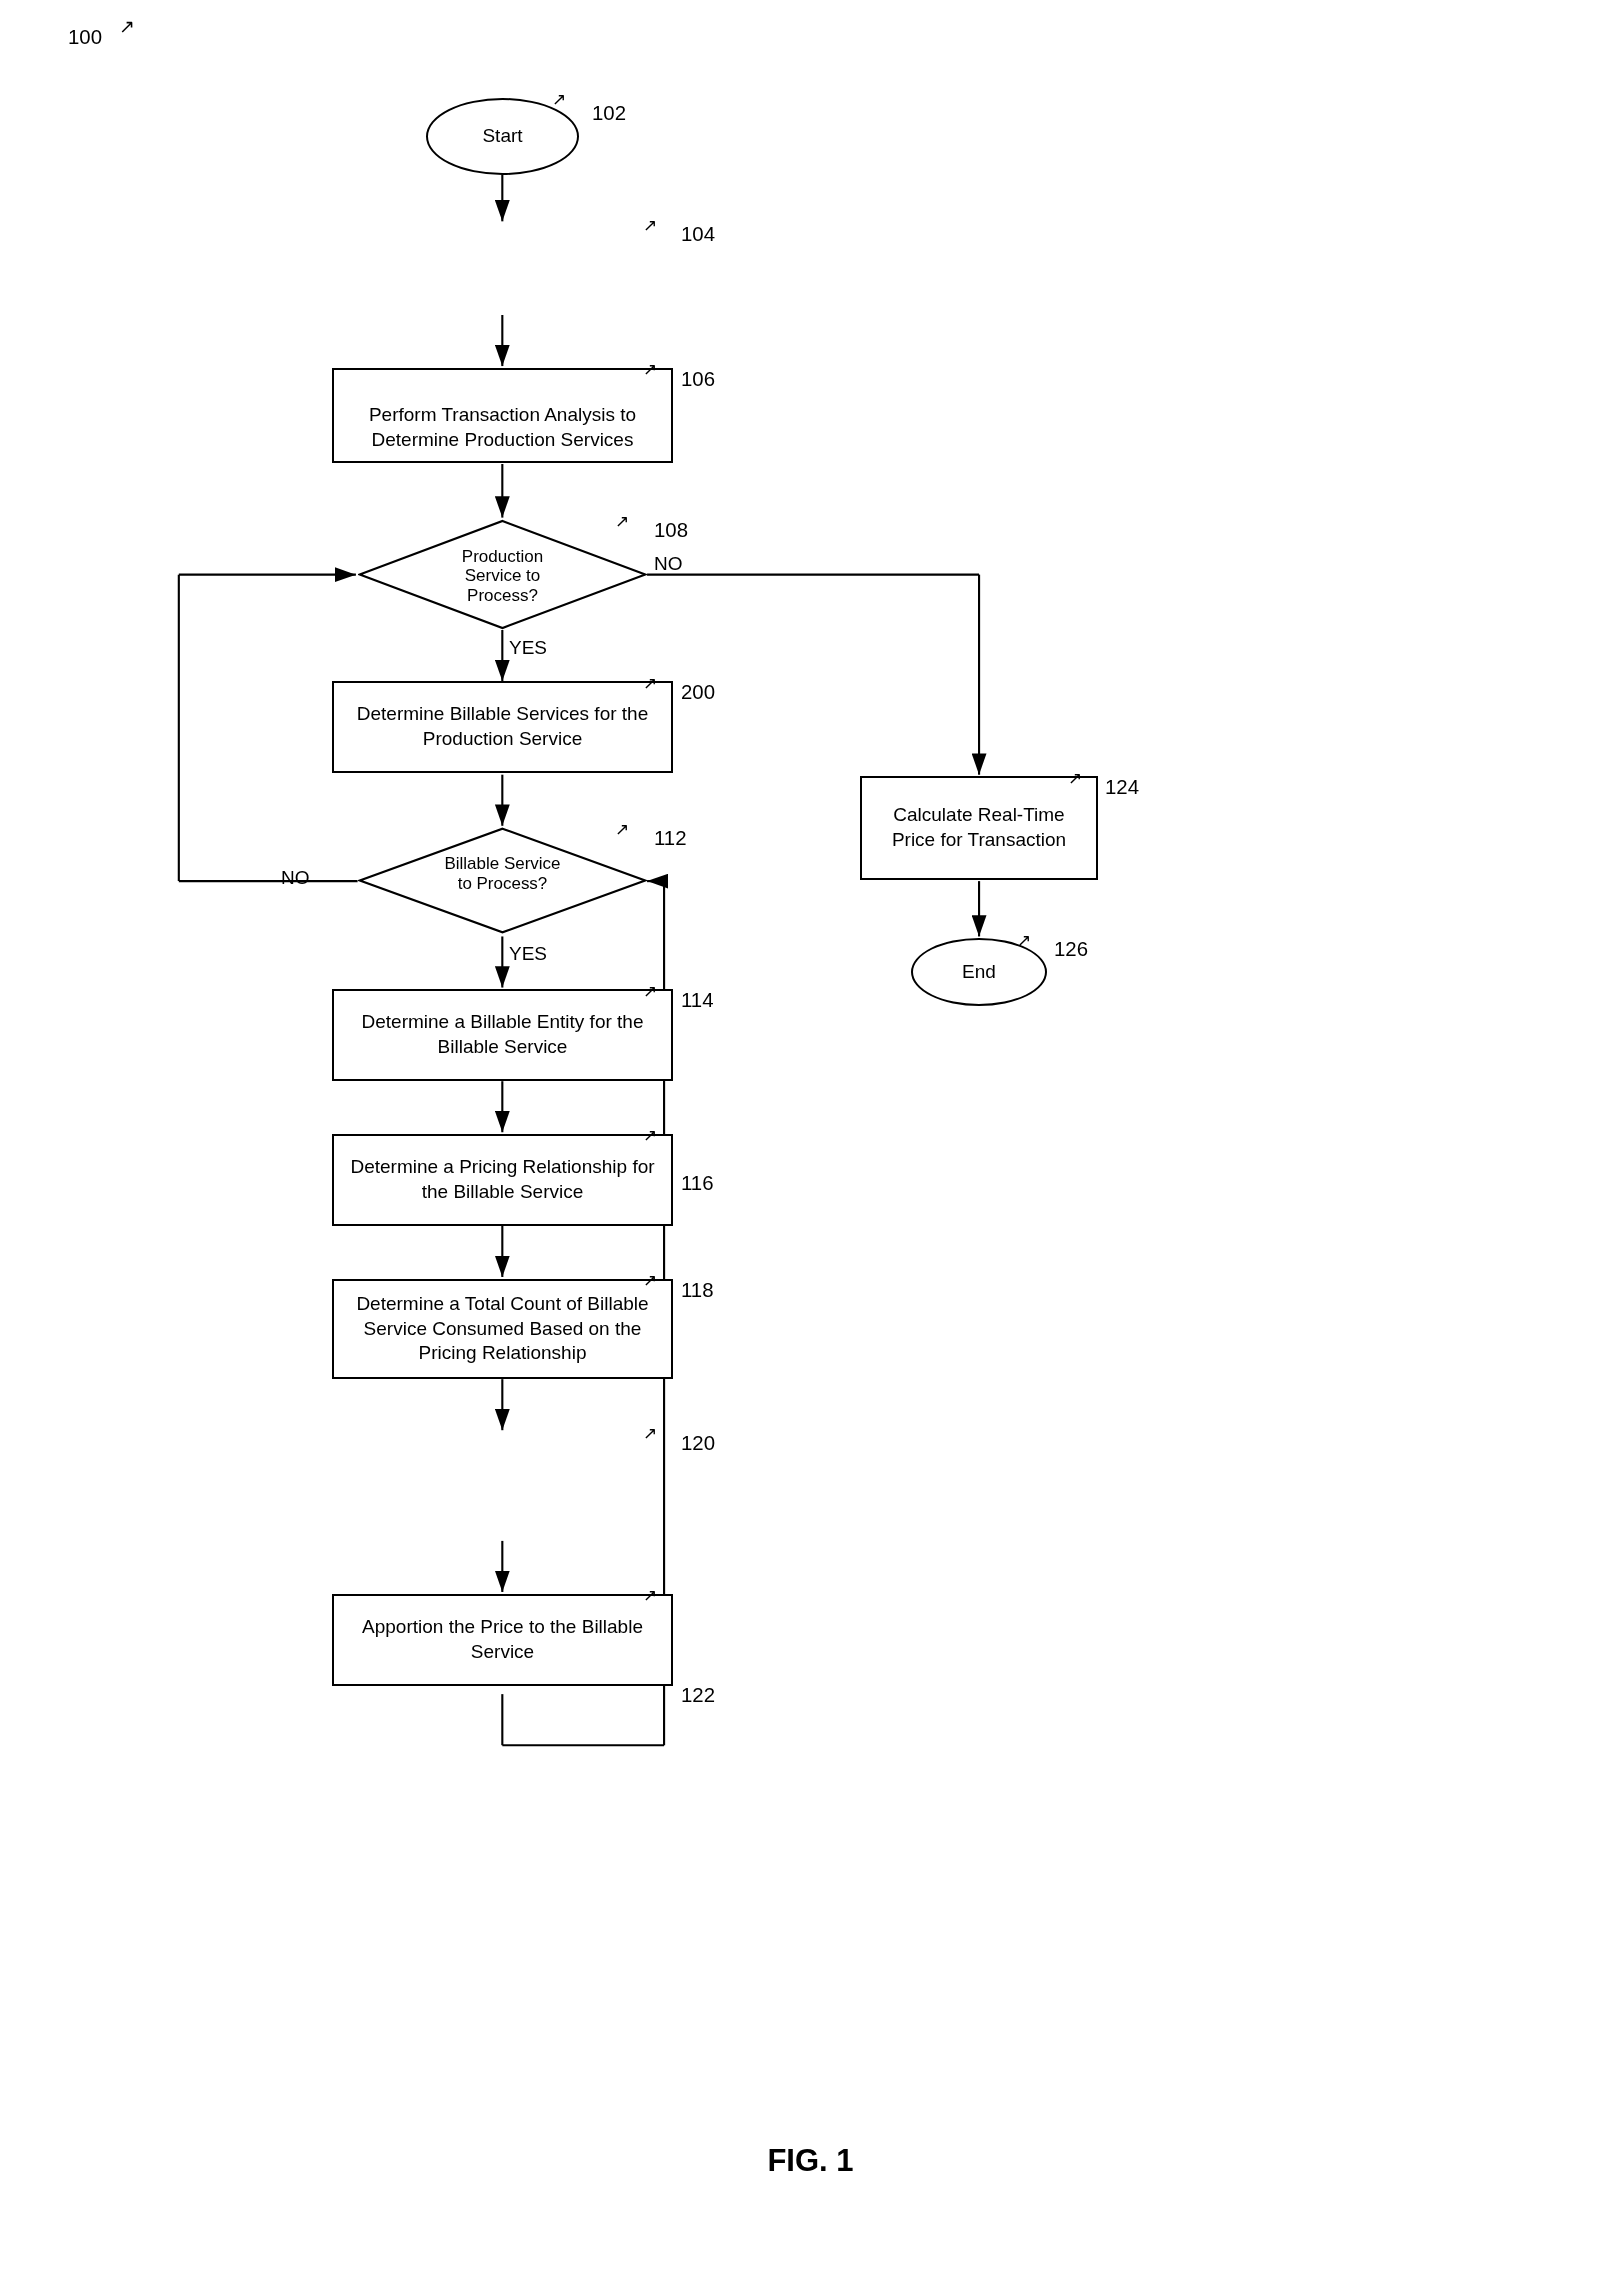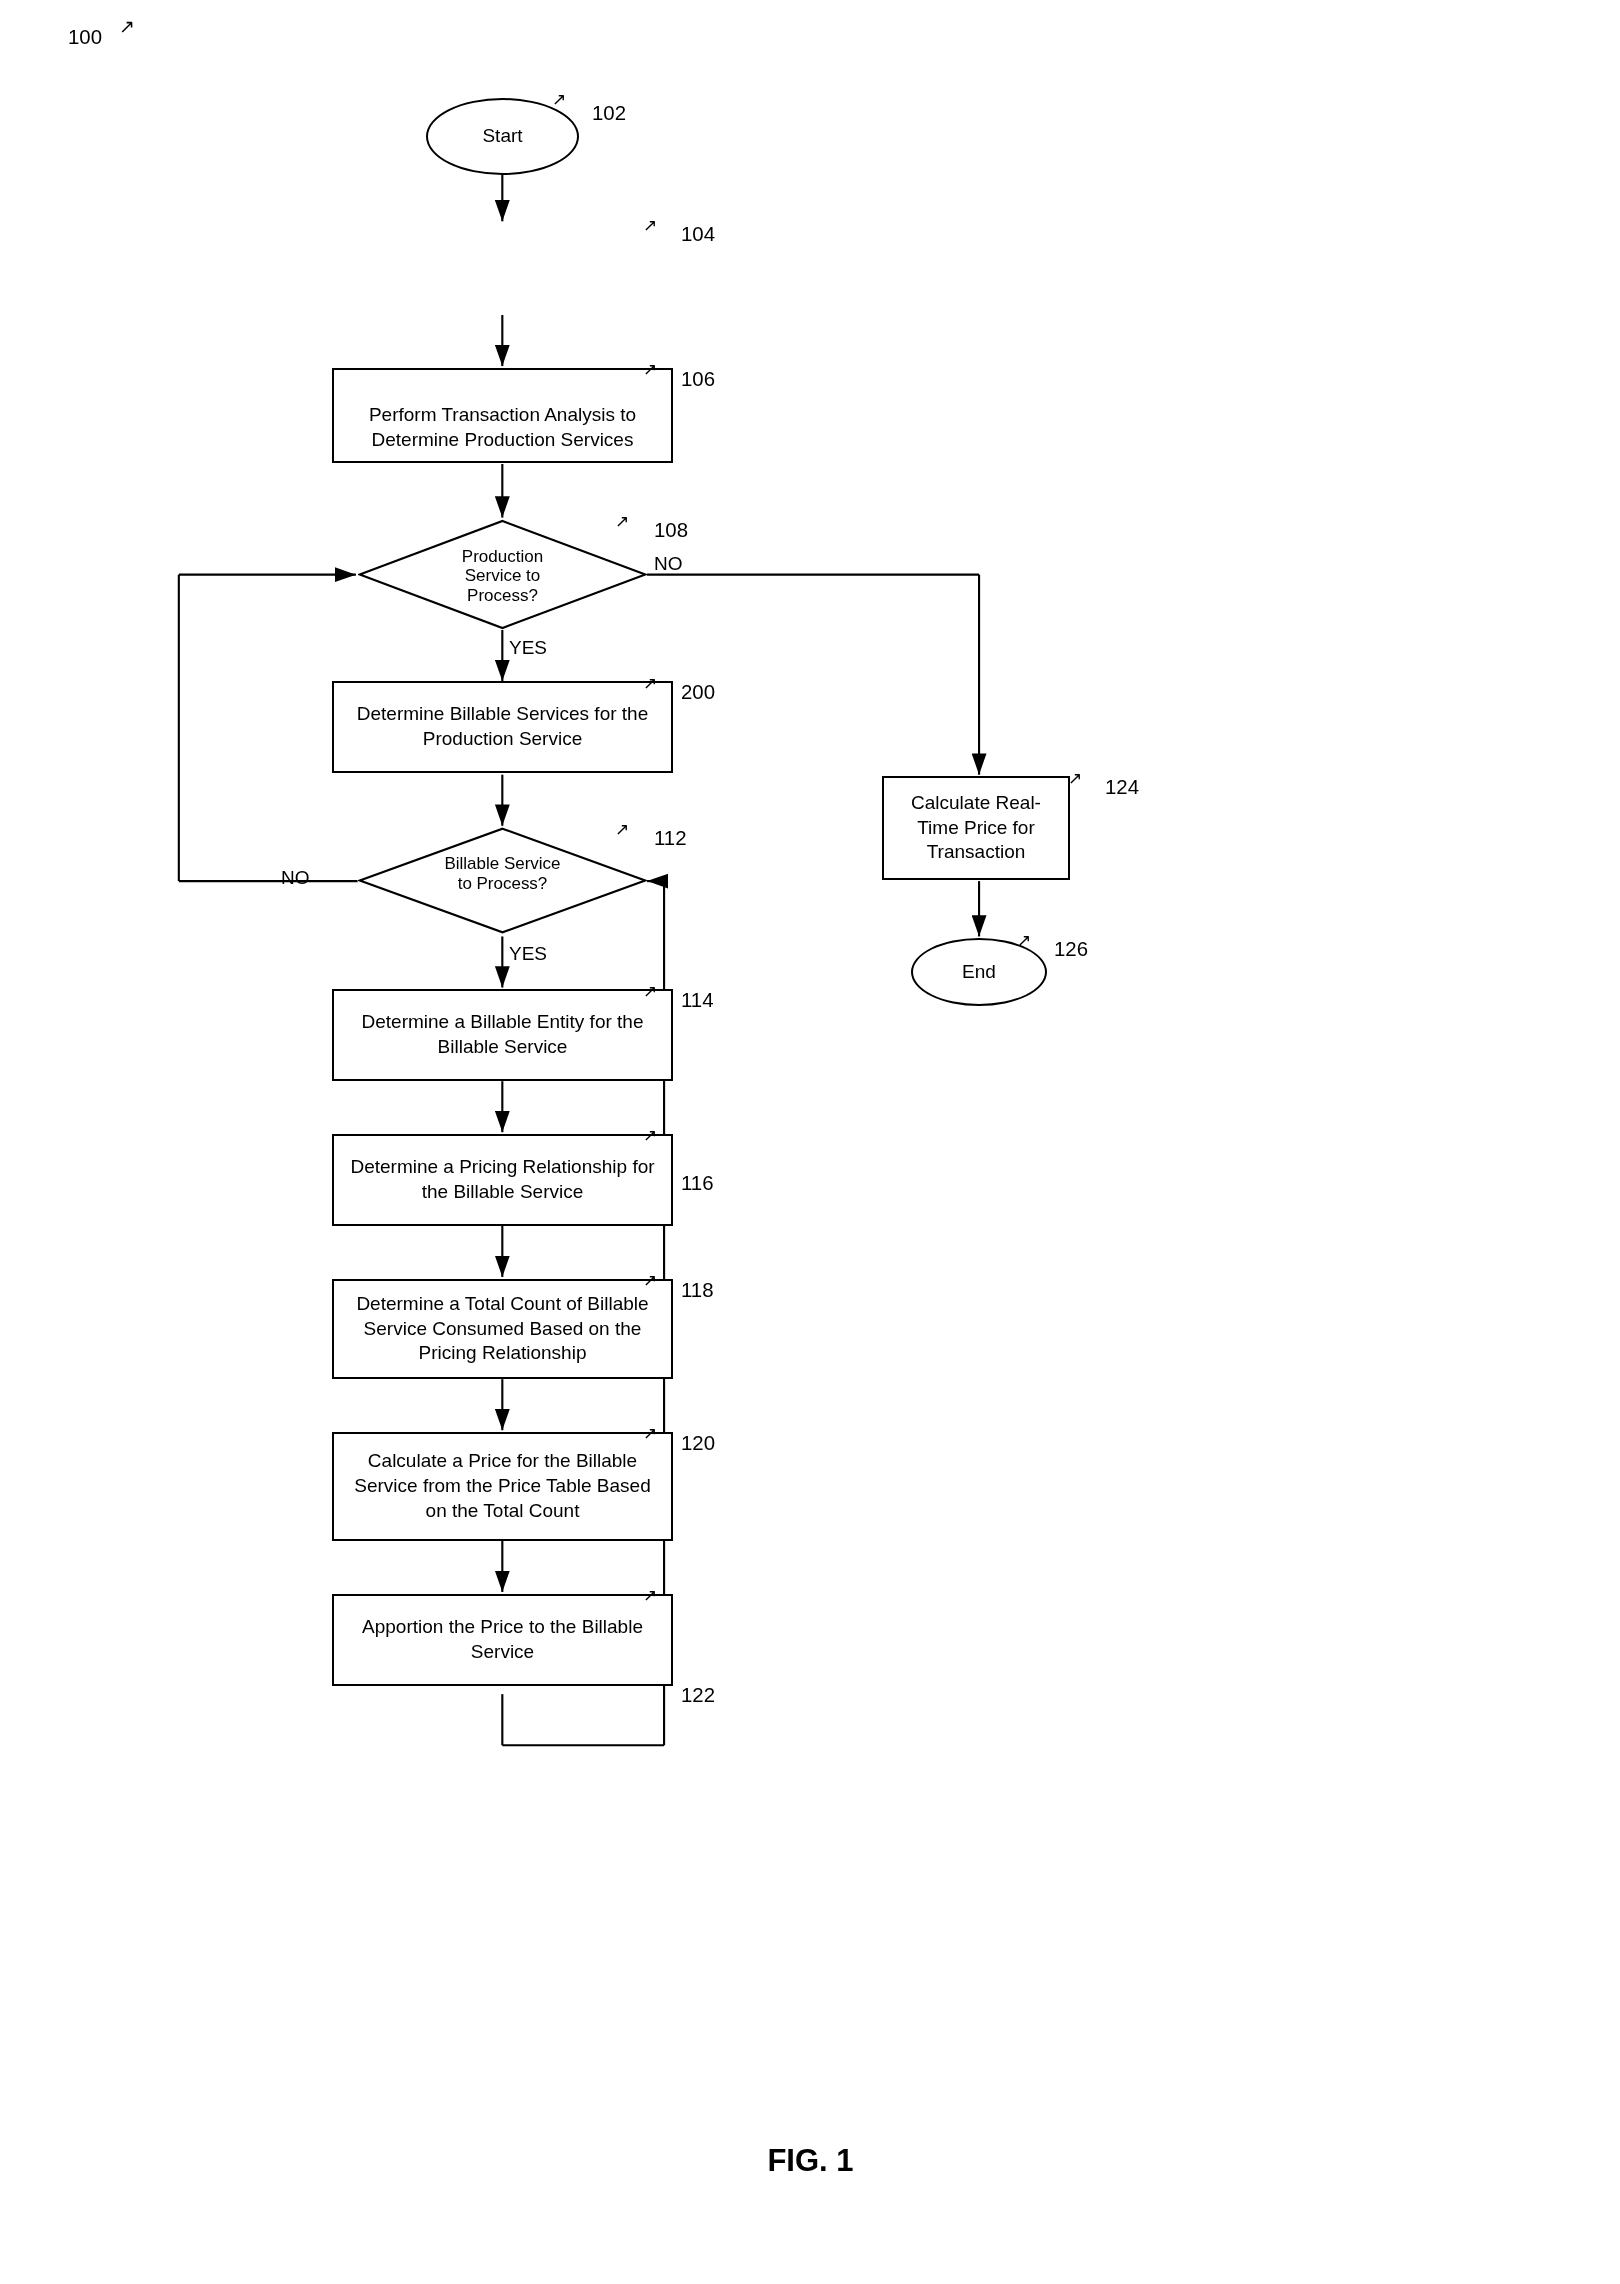--- a/index.html
+++ b/index.html
@@ -182,33 +182,30 @@
   </div>
   <div class="step-label" style="top:1134px; left:681px;margin-top:38px;">116</div>
   <div style="position:absolute; top:1125px; left:643px; font-size:17px;">↗</div>
 
   <div class="shape rect" style="width:341px; left:332px; top:1279px; min-height:100px;">
     <span>Determine a Total Count of Billable Service Consumed Based on the Pricing Relationship</span>
   </div>
   <div class="step-label" style="top:1279px; left:681px;">118</div>
   <div style="position:absolute; top:1270px; left:643px; font-size:17px;">↗</div>
 
-  <div class="shape rect" style="width:341px; left:332px; top:1432px; min-height:109px;">
-    <span>Calculate a Price for the Billable Service from the Price Table Based on the Total Count</span>
-  </div>
   <div class="step-label" style="top:1432px; left:681px;">120</div>
   <div style="position:absolute; top:1423px; left:643px; font-size:17px;">↗</div>
 
   <div class="shape rect" style="width:341px; left:332px; top:1594px; min-height:92px;">
     <span>Apportion the Price to the Billable Service</span>
   </div>
   <div class="step-label" style="top:1684px; left:681px;">122</div>
   <div style="position:absolute; top:1585px; left:643px; font-size:17px;">↗</div>
 
-  <div class="shape rect" style="width:188px; left:860px; top:776px; min-height:104px;margin-left:22px;">
+  <div class="shape rect" style="width:238px; left:860px; top:776px; min-height:104px;">
     <span>Calculate Real-Time Price for Transaction</span>
   </div>
   <div class="step-label" style="top:776px; left:1105px;">124</div>
   <div style="position:absolute; top:768px; left:1068px; font-size:17px;">↗</div>
 
   <div class="shape oval" style="width:136px; height:68px; left:911px; top:938px;">
     <span>End</span>
   </div>
   <div class="step-label" style="top:938px; left:1054px;">126</div>
   <div style="position:absolute; top:930px; left:1017px; font-size:17px;">↗</div>

